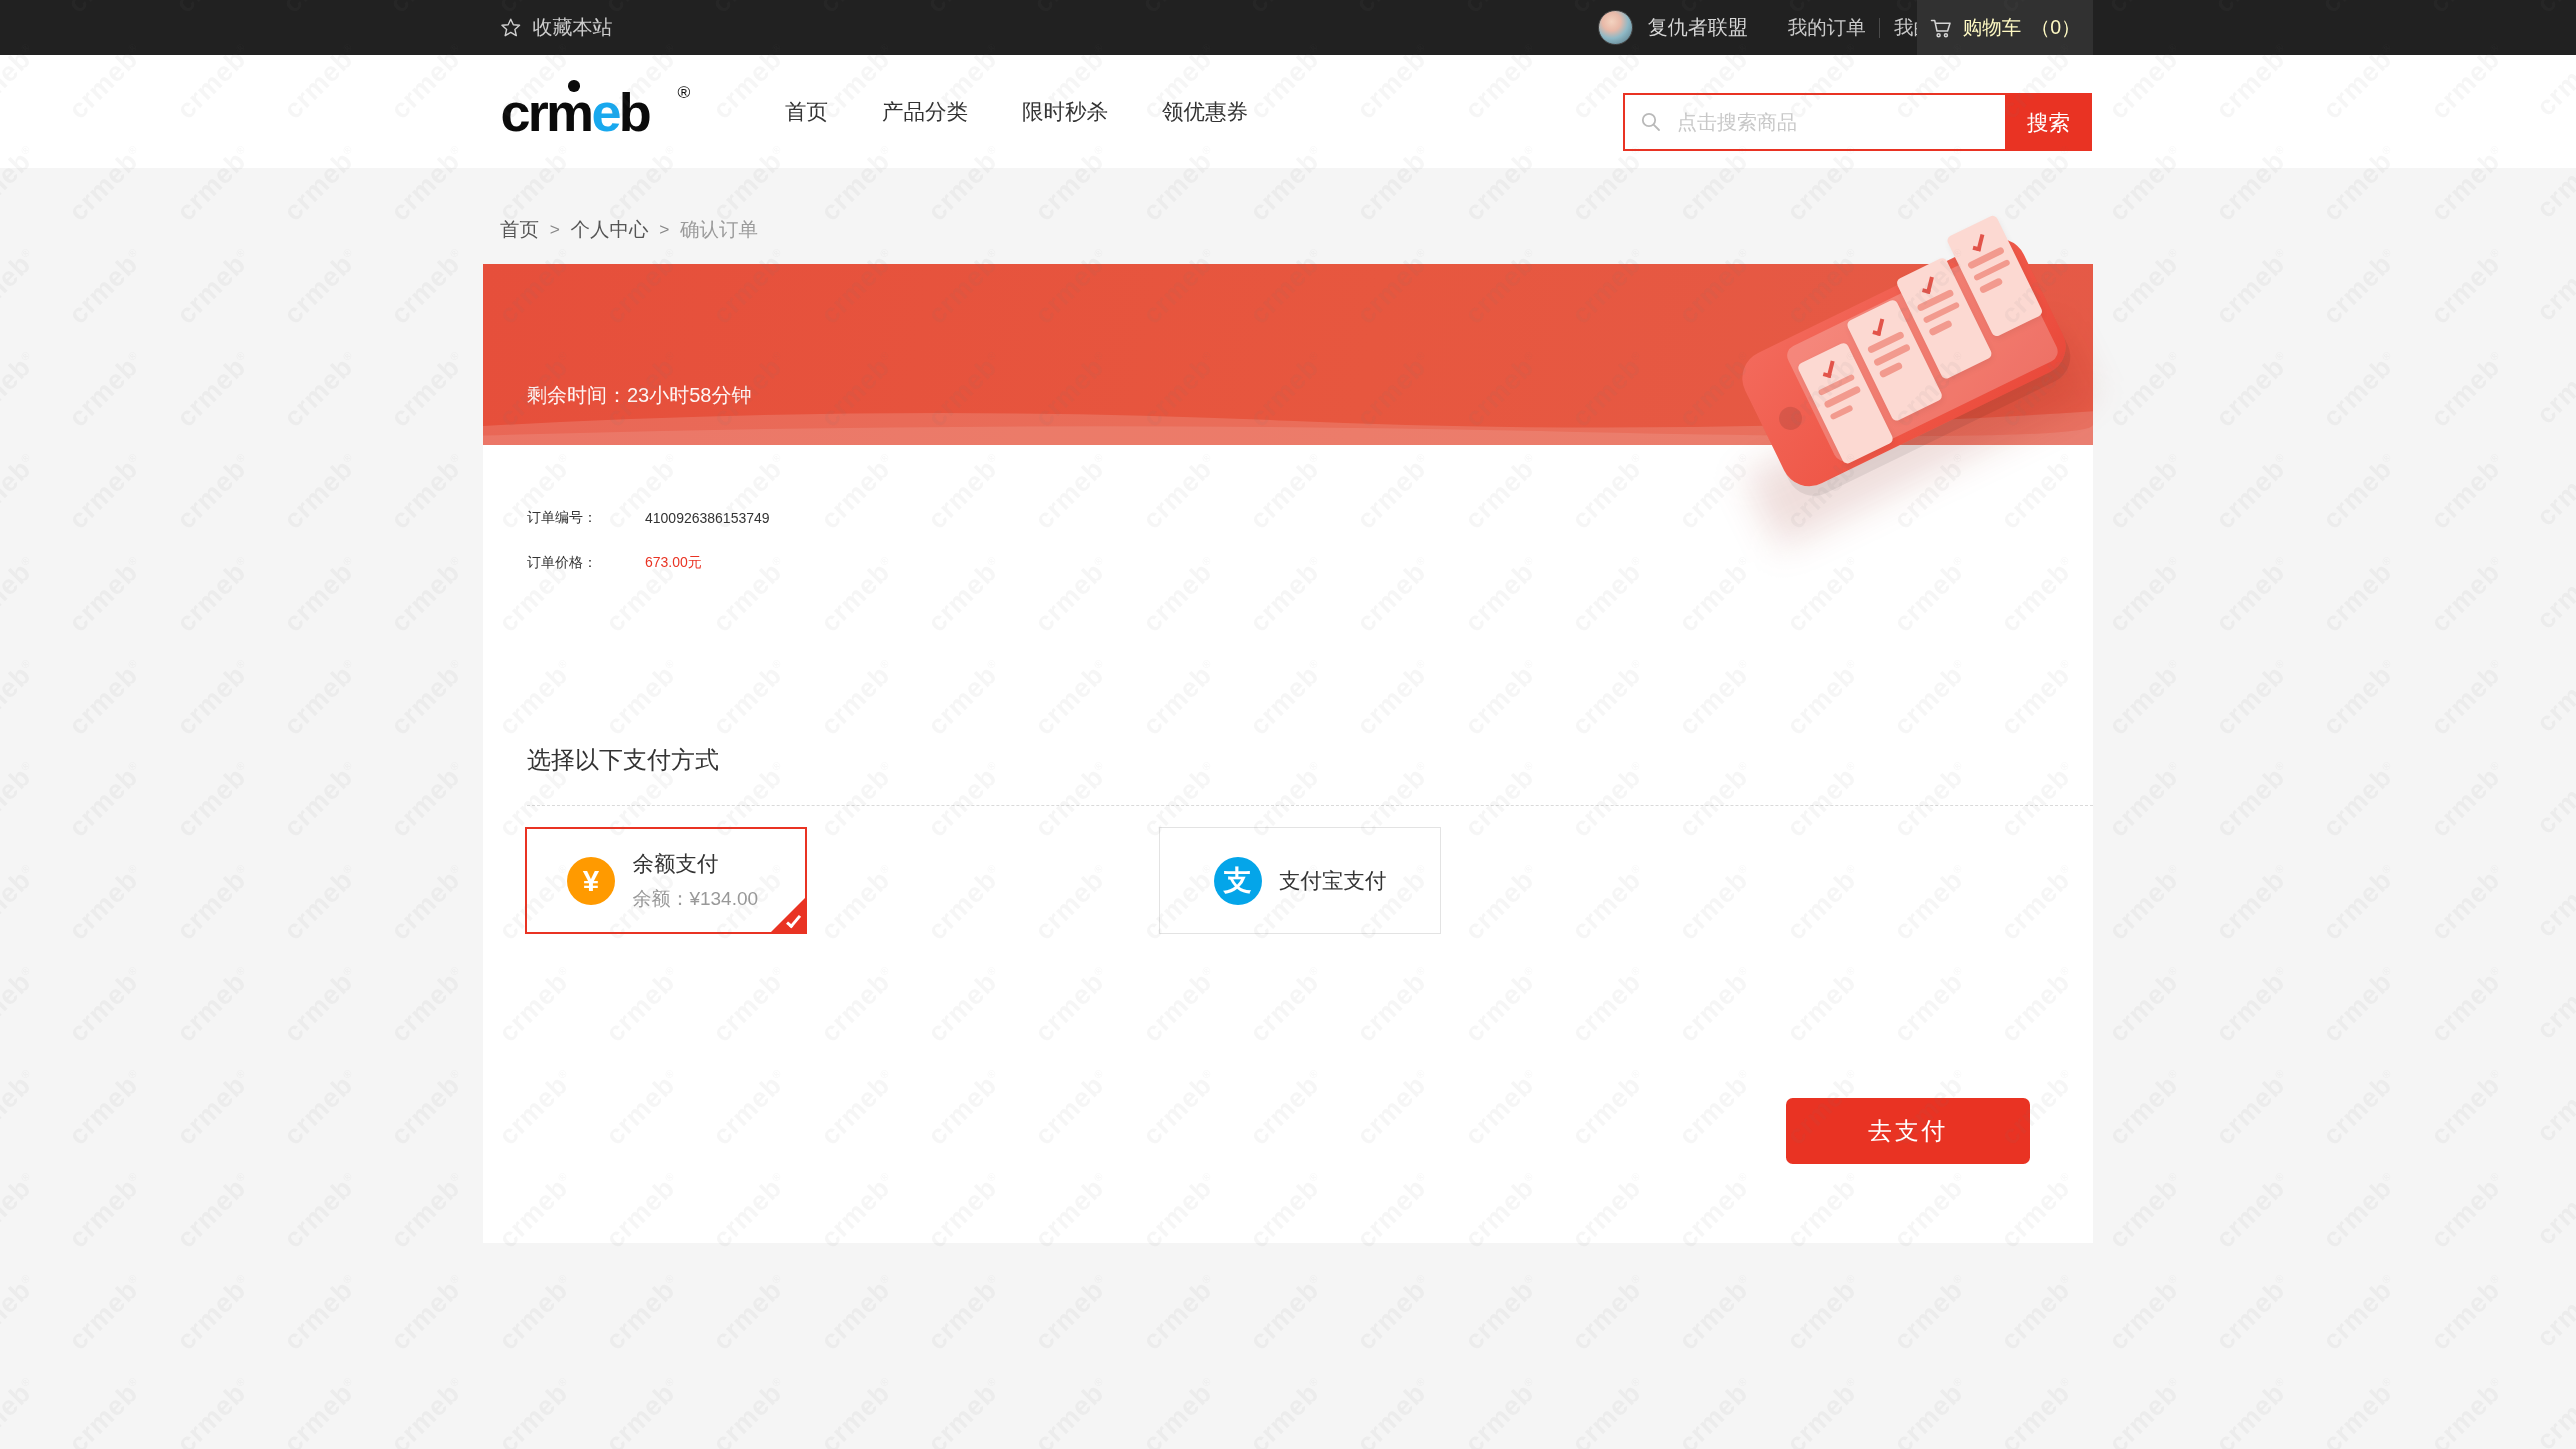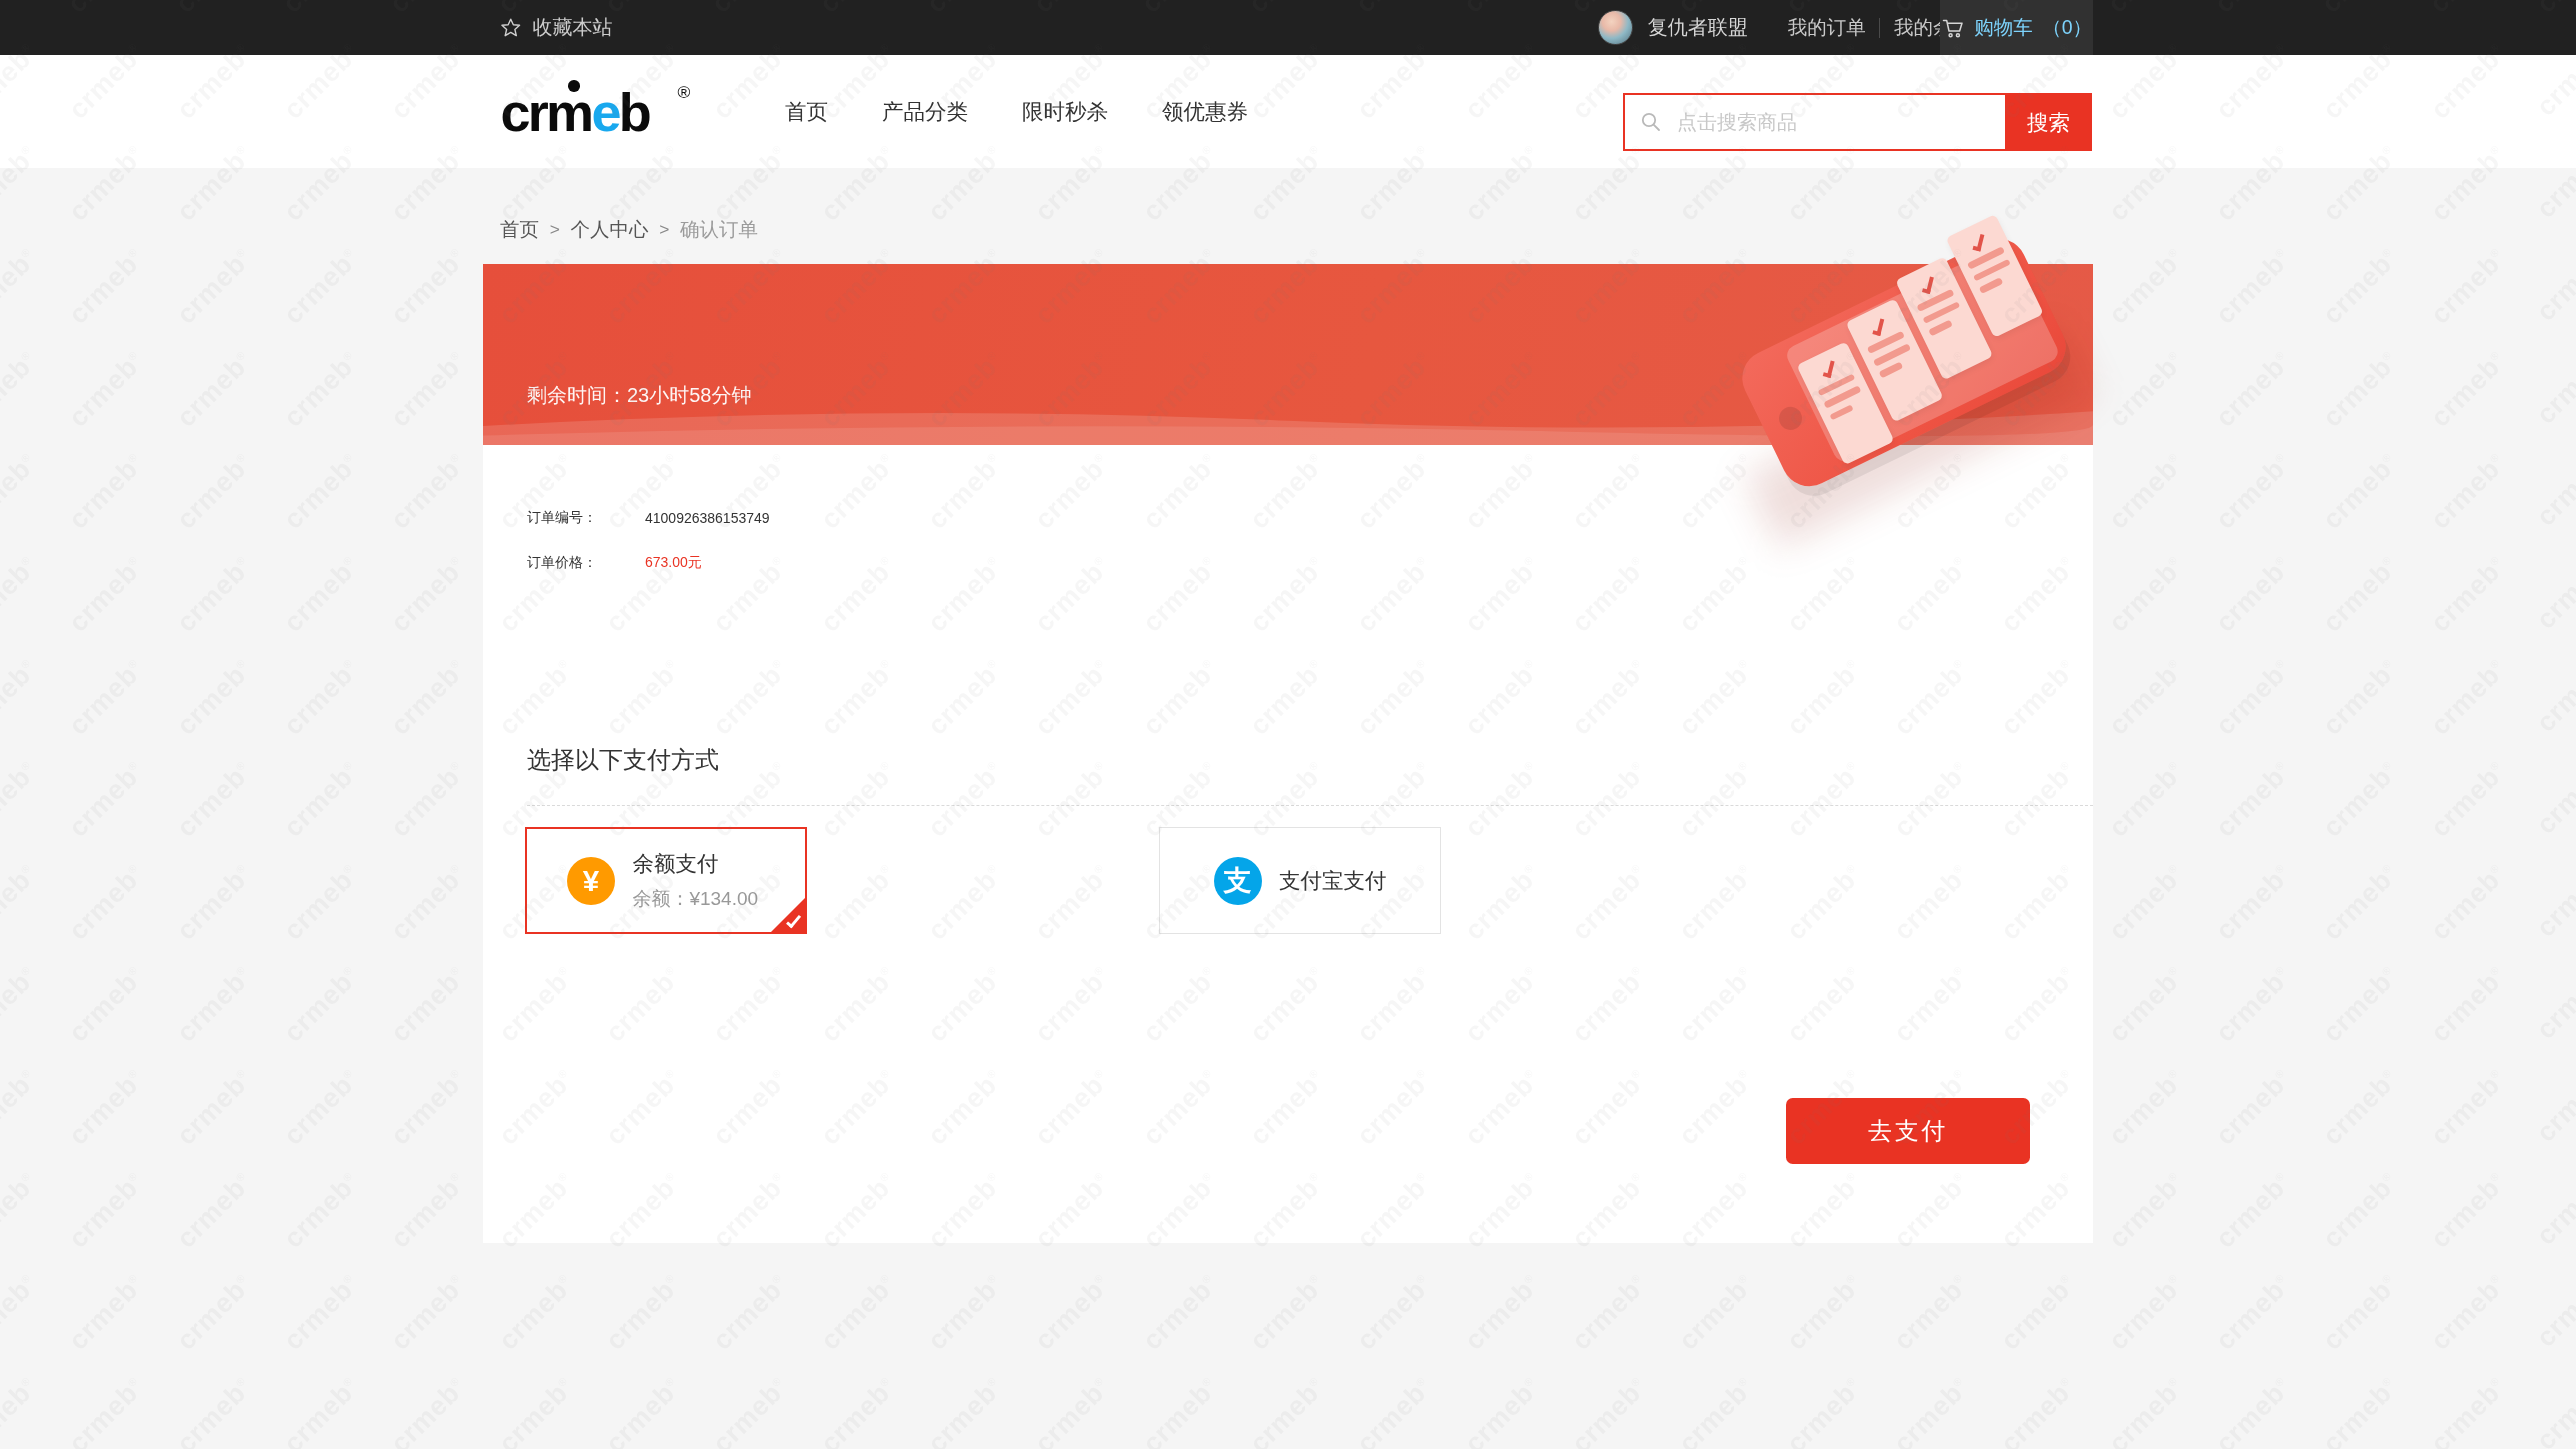--- a/index.html
+++ b/index.html
@@ -16,23 +16,23 @@
   .fav { position:absolute; left:17.4px; top:0; height:55px; display:flex; align-items:center; gap:10.7px;
          color:#cccccc; font-size:20px; cursor:pointer; }
   .topbar-right { position:absolute; left:1115px; top:0; height:55px; display:flex; align-items:center; }
   .avatar { width:35px; height:35px; border-radius:50%;
             background:radial-gradient(circle at 38% 32%, #f3d3c0 0%, #e8b9a8 30%, #8fb9c6 55%, #51707e 100%);
             border:0.7px solid #444; }
   .tb-name { font-size:20px; color:#d6d6d6; margin-left:14.8px; }
   .tb-link { font-size:19.5px; color:#c9c9c9; cursor:pointer; }
   .tb-orders { margin-left:40px; }
   .tb-divider { width:1.3px; height:20px; background:#4a4a4a; margin:0 13.4px; }
-  .cart-block { position:absolute; right:0; top:0; height:55px; width:153px; background:#313131;
+  .cart-block { position:absolute; right:0; top:0; height:55px; width:176px; background:#313131;
                 display:flex; align-items:center; justify-content:center; gap:9.4px;
-                color:#7dd3fc; font-size:19.5px; cursor:pointer; }
+                color:#fef9c3; font-size:19.5px; cursor:pointer; }
 
   
   .header { position:absolute; left:0; top:55px; width:2576px; height:113px; background:#ffffff; }
   .header .container { height:113px; top:0; }
   .logo { position:absolute; left:17.4px; top:24px; width:174px; height:67px; cursor:pointer; }
   .logo-text { font-size:54px; font-weight:800; letter-spacing:-2.7px; color:#0b0b0b; line-height:67px; }
   .logo-e { color:#18a8ee; }
   .logo-dot { position:absolute; left:68px; top:1.3px; width:11.4px; height:11.4px; border-radius:50%; background:#0b0b0b; }
   .logo-reg { position:absolute; right:-16px; top:2.7px; font-size:17.4px; font-weight:400; color:#111; }
   .nav { position:absolute; left:302px; top:0; height:113px; display:flex; align-items:center; gap:54px; }

